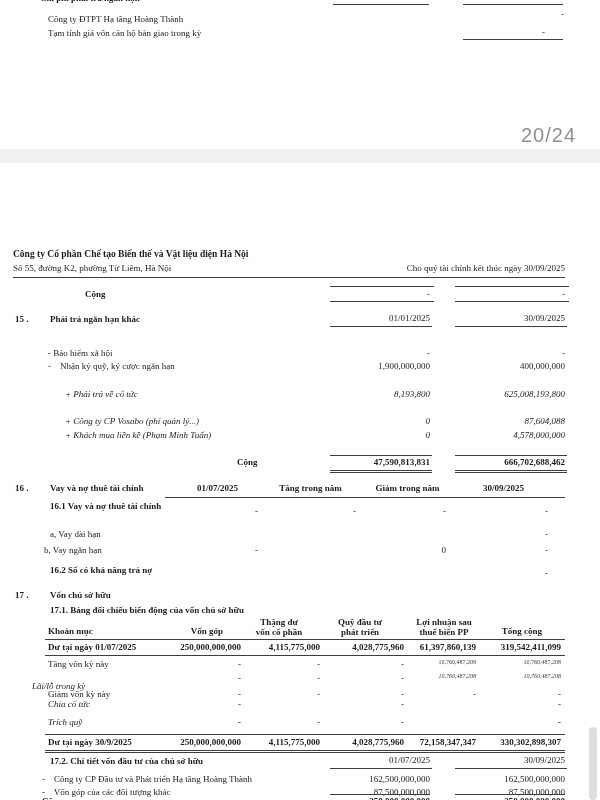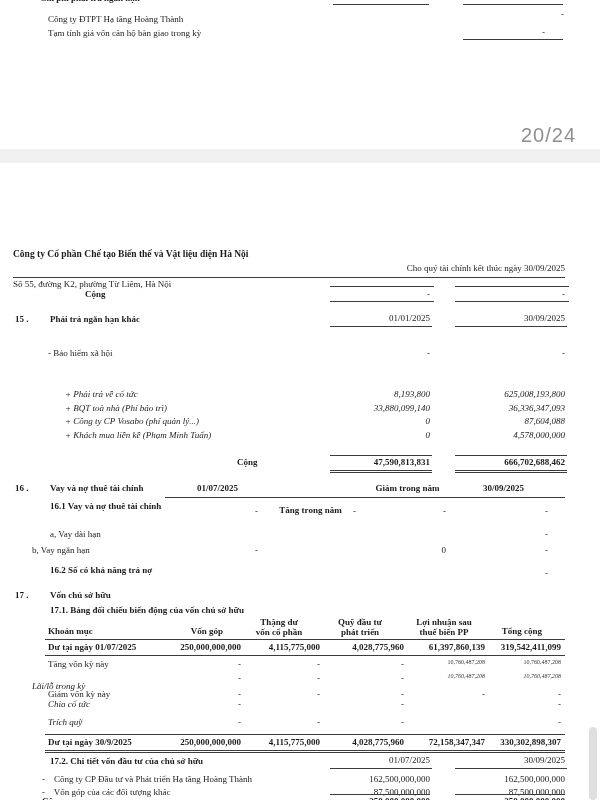--- a/index.html
+++ b/index.html
@@ -25,21 +25,21 @@
            border-top:1px solid #3d3d3d;border-bottom:3px double #3d3d3d;font-weight:bold;}
   
   .mh{position:absolute;text-align:center;font-weight:bold;}
   .mh1{left:175px;width:85px;} .mh2{left:268px;width:85px;} .mh3{left:365px;width:85px;} .mh4{left:461px;width:85px;}
   .m1{right:342px;width:90px;} .m2{right:244px;width:90px;} .m3{right:154px;width:90px;} .m4{right:52px;width:90px;}
   
   .wh{position:absolute;text-align:center;font-weight:bold;line-height:10px;}
   .wh2{left:167px;width:80px;} .wh3{left:239px;width:80px;} .wh4{left:320px;width:80px;}
   .wh5{left:402px;width:84px;} .wh6{left:482px;width:80px;}
   .w1{right:359px;width:95px;} .w2{right:280px;width:75px;} .w3{right:196px;width:80px;}
-  .w4{right:115px;width:85px;} .w5{right:39px;width:99px;}
+  .w4{right:124px;width:85px;} .w5{right:39px;width:99px;}
   .tiny{font-size:6px;color:#3a3a3a;}
   .pageprev{position:absolute;top:0;left:0;width:600px;height:149px;overflow:hidden;background:#fff;}
   .gap{position:absolute;top:149px;left:0;width:600px;height:14px;background:#f0f0f0;}
   .pagecurr{position:absolute;top:163px;left:0;width:600px;height:637px;overflow:hidden;background:#fff;}
   .pagenum{position:absolute;left:521px;top:124px;font-family:"Liberation Sans","DejaVu Sans",sans-serif;
            font-size:20px;color:#8f8f8f;letter-spacing:1px;}
   .thumb{position:absolute;right:3px;top:727px;width:8px;height:73px;background:#dfdfdf;border-radius:4px;}
 </style>
 </head>
 <body>
@@ -56,83 +56,83 @@
     <div class="num" style="right:55px;width:60px;top:27px;">-</div>
     <div class="rule" style="left:463px;top:39px;width:100px;"></div>
     <div class="pagenum">20/24</div>
   </div>
 
   <div class="gap"></div>
 
   <div class="pagecurr">
 
     <div class="lbl b" style="left:13px;top:86px;font-size:9.5px;">Công ty Cổ phần Chế tạo Biến thế và Vật liệu điện Hà Nội</div>
-    <div class="lbl" style="left:13px;top:116px;">Số 55, đường K2, phường Từ Liêm, Hà Nội</div>
+    <div class="lbl" style="left:13px;top:100px;">Số 55, đường K2, phường Từ Liêm, Hà Nội</div>
     <div class="num" style="right:35px;width:240px;top:100px;">Cho quý tài chính kết thúc ngày 30/09/2025</div>
     <div class="rule2" style="left:13px;top:114px;width:552px;"></div>
 
     <div class="lbl b" style="left:85px;top:126px;">Cộng</div>
     <div class="boxcell hc1" style="top:123px;border-bottom:1px solid #3d3d3d;">-</div>
     <div class="boxcell hc2" style="top:123px;border-bottom:1px solid #3d3d3d;">-</div>
 
     <div class="lbl b" style="left:15px;top:151px;">15 .</div>
     <div class="lbl b" style="left:50px;top:151px;">Phải trả ngắn hạn khác</div>
     <div class="hcell hc1" style="top:150px;">01/01/2025</div>
     <div class="hcell hc2" style="top:150px;">30/09/2025</div>
 
     <div class="row" style="top:185px;">
       <span class="lbl" style="left:48px;">- Bảo hiểm xã hội</span>
       <span class="num n1">-</span>
       <span class="num n2">-</span>
     </div>
+    <div class="row" style="top:198px;">
+      <span class="lbl" style="left:48px;">-    Nhận ký quỹ, ký cược ngắn hạn</span>
+      <span class="num n1">1,900,000,000</span>
+      <span class="num n2">400,000,000</span>
+    </div>
     <div class="row i" style="top:226px;">
       <span class="lbl" style="left:65px;">+ Phải trả về cổ tức</span>
       <span class="num n1">8,193,800</span>
       <span class="num n2">625,008,193,800</span>
     </div>
-    <div class="row i" style="top:240px;">
-      <span class="lbl" style="left:65px;">+ BQT toà nhà (Phí bảo trì)</span>
-      <span class="num n1">33,880,099,140</span>
-      <span class="num n2">36,336,347,093</span>
-    </div>
     <div class="row i" style="top:253px;">
       <span class="lbl" style="left:65px;">+ Công ty CP Vosabo (phí quản lý...)</span>
       <span class="num n1">0</span>
       <span class="num n2">87,604,088</span>
     </div>
     <div class="row i" style="top:267px;">
       <span class="lbl" style="left:65px;">+ Khách mua liền kề (Phạm Minh Tuấn)</span>
       <span class="num n1">0</span>
       <span class="num n2">4,578,000,000</span>
     </div>
     <div class="lbl b" style="left:237px;top:294px;">Cộng</div>
     <div class="totcell hc1" style="top:292px;">47,590,813,831</div>
     <div class="totcell hc2" style="top:292px;">666,702,688,462</div>
 
     <div class="lbl b" style="left:15px;top:320px;">16 .</div>
     <div class="lbl b" style="left:50px;top:320px;">Vay và nợ thuê tài chính</div>
     <div class="mh mh1" style="top:320px;">01/07/2025</div>
-    <div class="mh mh2" style="top:320px;margin-top:22px;">Tăng trong năm</div>
+    <div class="mh mh2" style="top:320px;">Tăng trong năm</div>
     <div class="mh mh3" style="top:320px;">Giảm trong năm</div>
     <div class="mh mh4" style="top:320px;">30/09/2025</div>
     <div class="rule2" style="left:165px;top:334px;width:400px;"></div>
 
     <div class="lbl b" style="left:50px;top:338px;width:118px;white-space:normal;line-height:11px;">16.1 Vay và nợ thuê tài chính</div>
     <div class="row" style="top:343px;">
       <span class="num m1">-</span>
       <span class="num m2">-</span>
       <span class="num m3">-</span>
       <span class="num m4">-</span>
     </div>
     <div class="row" style="top:366px;">
       <span class="lbl" style="left:50px;">a, Vay dài hạn</span>
       <span class="num m4">-</span>
     </div>
     <div class="row" style="top:382px;">
-      <span class="lbl" style="left:32px;">b, Vay ngắn hạn</span>
+      <span class="lbl" style="left:44px;">b, Vay ngắn hạn</span>
       <span class="num m1">-</span>
       <span class="num m3">0</span>
       <span class="num m4">-</span>
     </div>
     <div class="row" style="top:402px;">
       <span class="lbl b" style="left:50px;">16.2 Số có khả năng trả nợ</span>
       <span class="num m4" style="top:3px;">-</span>
     </div>
 
     <div class="lbl b" style="left:15px;top:427px;">17 .</div>

